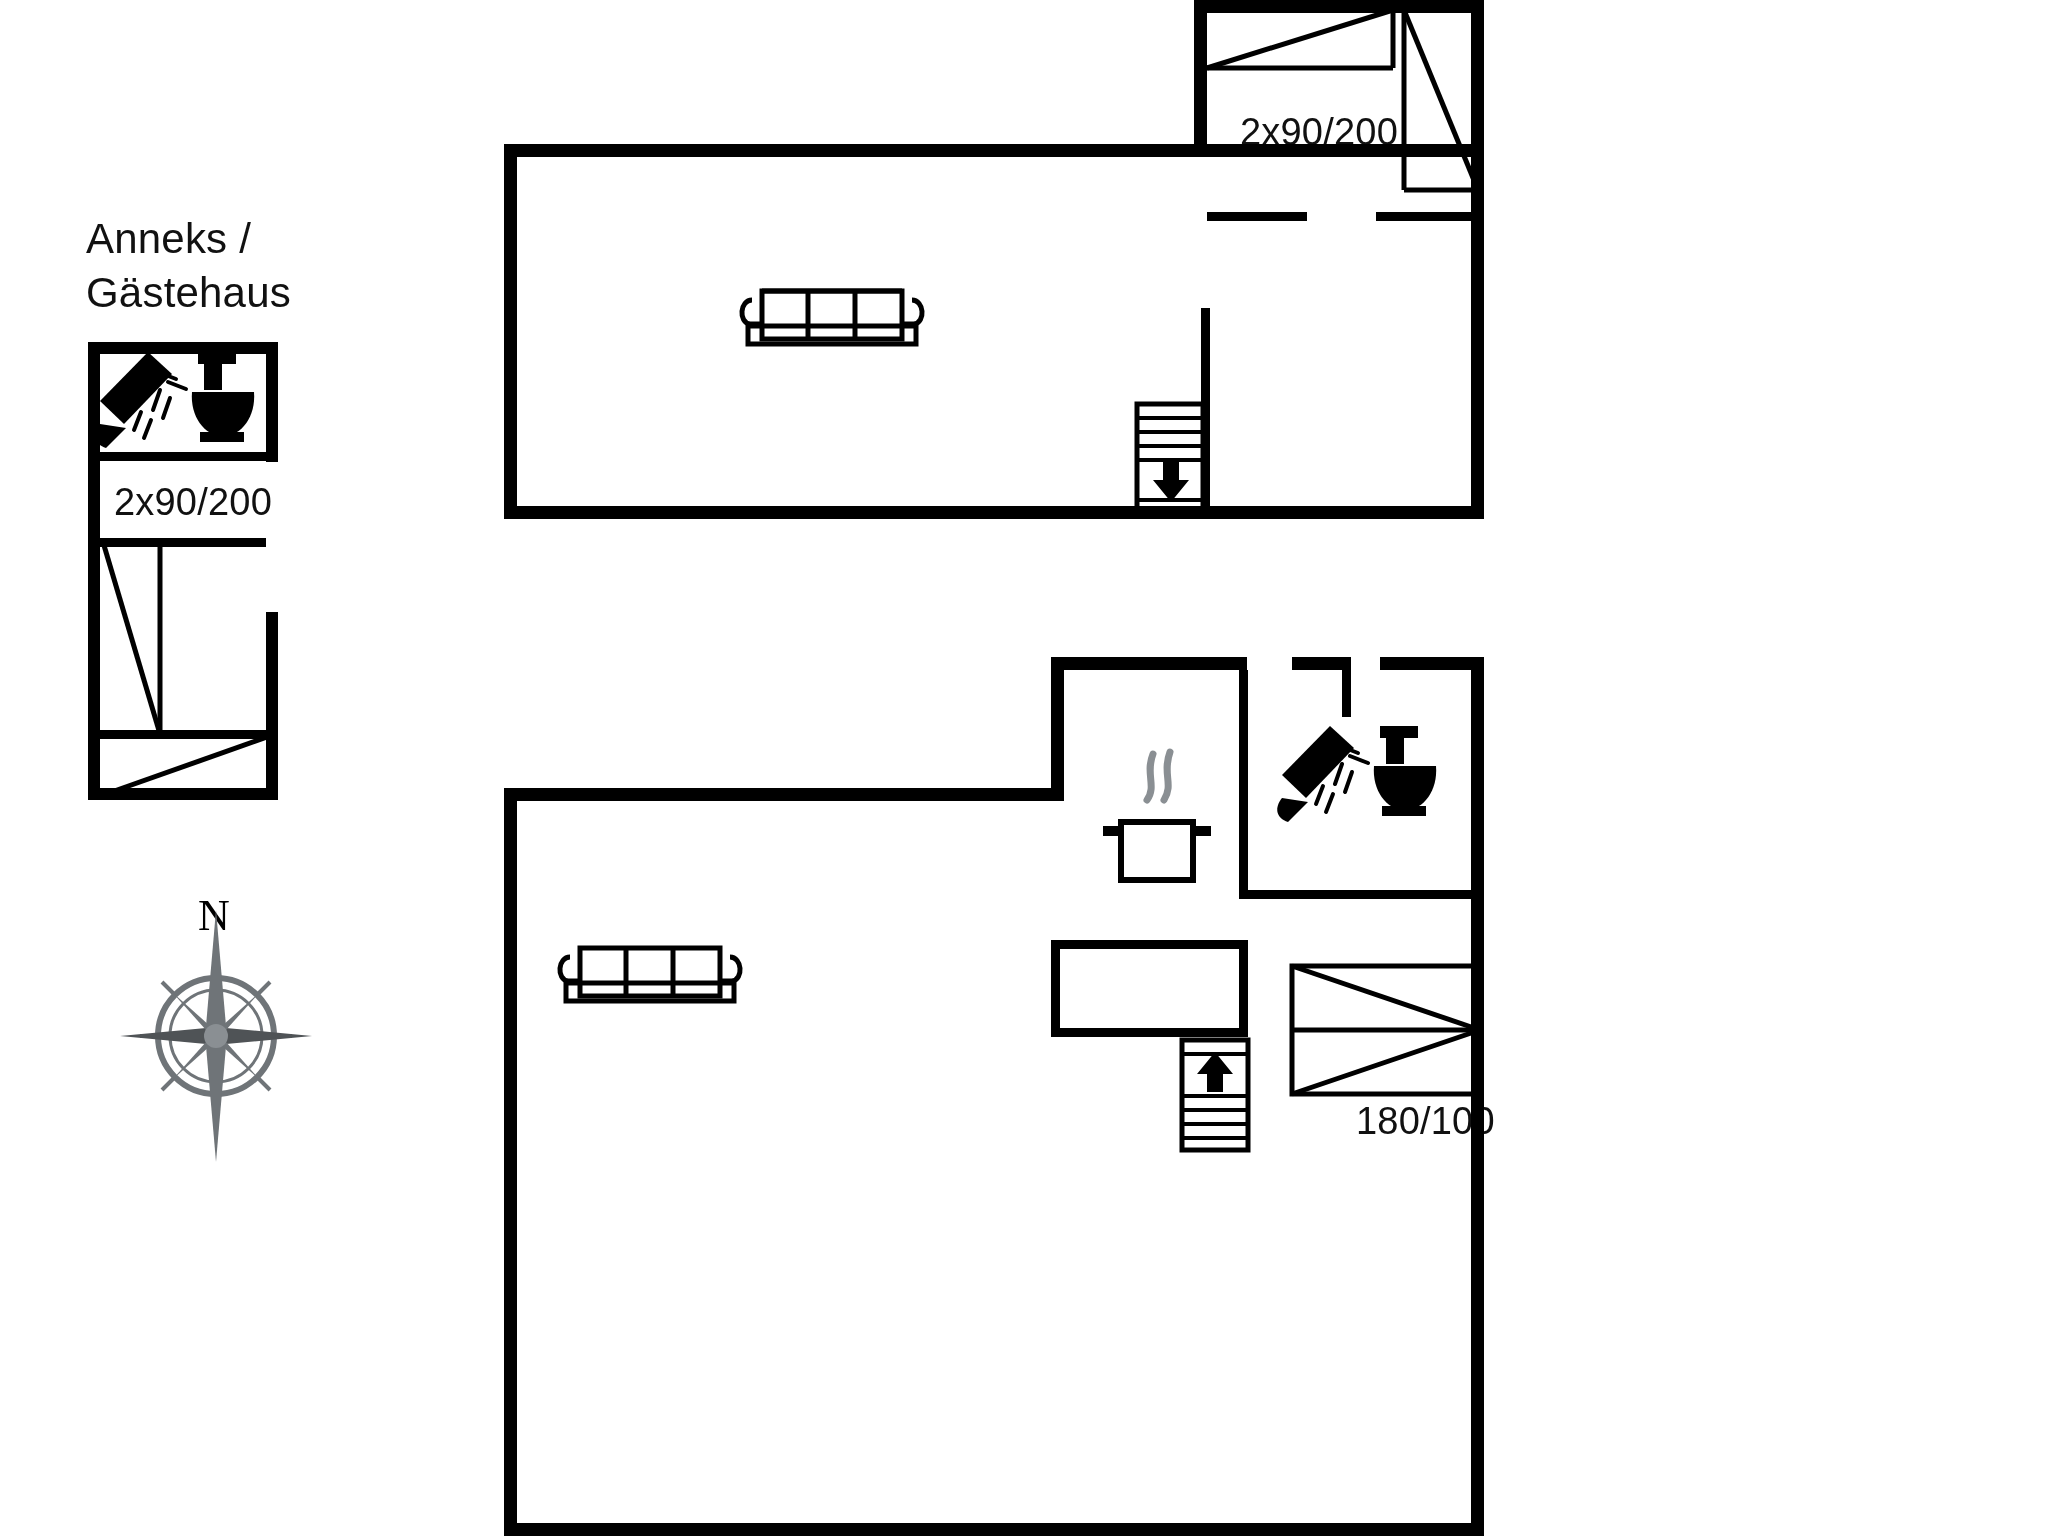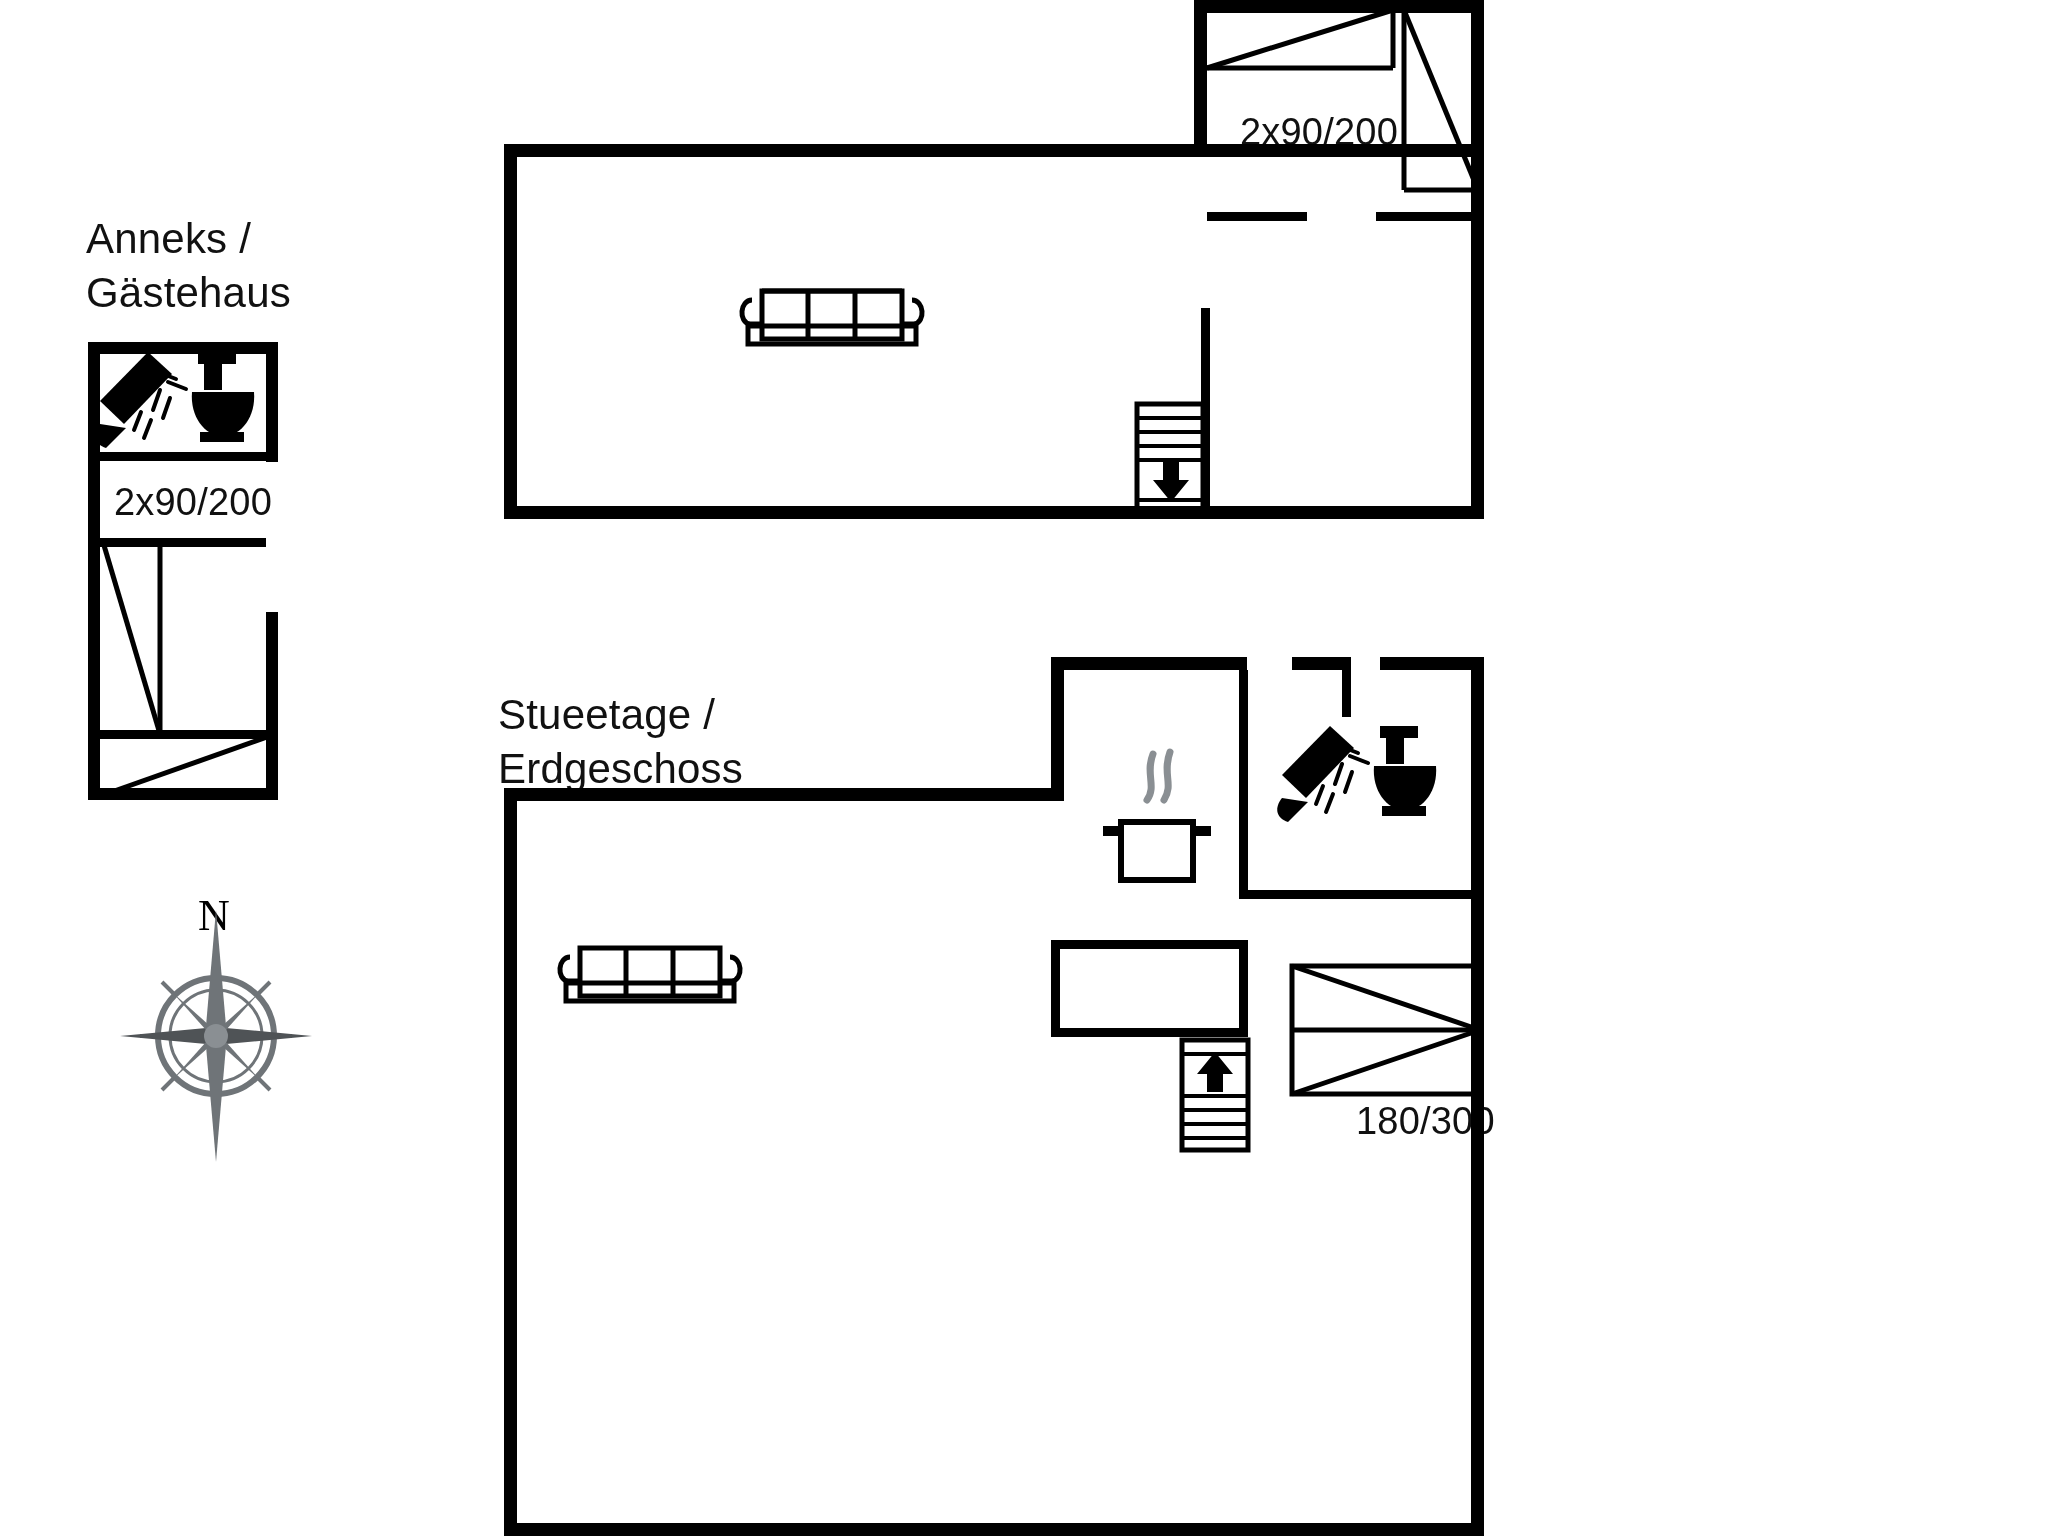--- a/index.html
+++ b/index.html
@@ -43,28 +43,26 @@
 </style>
 </head>
 <body>
 
 <div id="page">
 
   <div class="label" style="left:86px; top:212px;">Anneks /
 Gästehaus</div>
 
 
-  <div class="label" style="left:498px; top:688px;">Stueetage /
-Erdgeschoss</div>
 
   <div class="label small" style="left:114px; top:478px;">2x90/200</div>
 
   <div class="label small" style="left:1240px; top:108px;">2x90/200</div>
 
-  <div class="label small" style="left:1356px; top:1097px;">180/300</div>
+  <div class="label small" style="left:1356px; top:1097px;">180/100</div>
 
   <div class="compass-label" style="left:198px; top:890px;">N</div>
 
   <svg class="overlay" viewBox="0 0 2048 1536">
 
     <g>
 
       <rect x="88" y="342" width="190" height="12" fill="#000"></rect>
       <rect x="88" y="342" width="12" height="458" fill="#000"></rect>
       <rect x="88" y="788" width="190" height="12" fill="#000"></rect>

